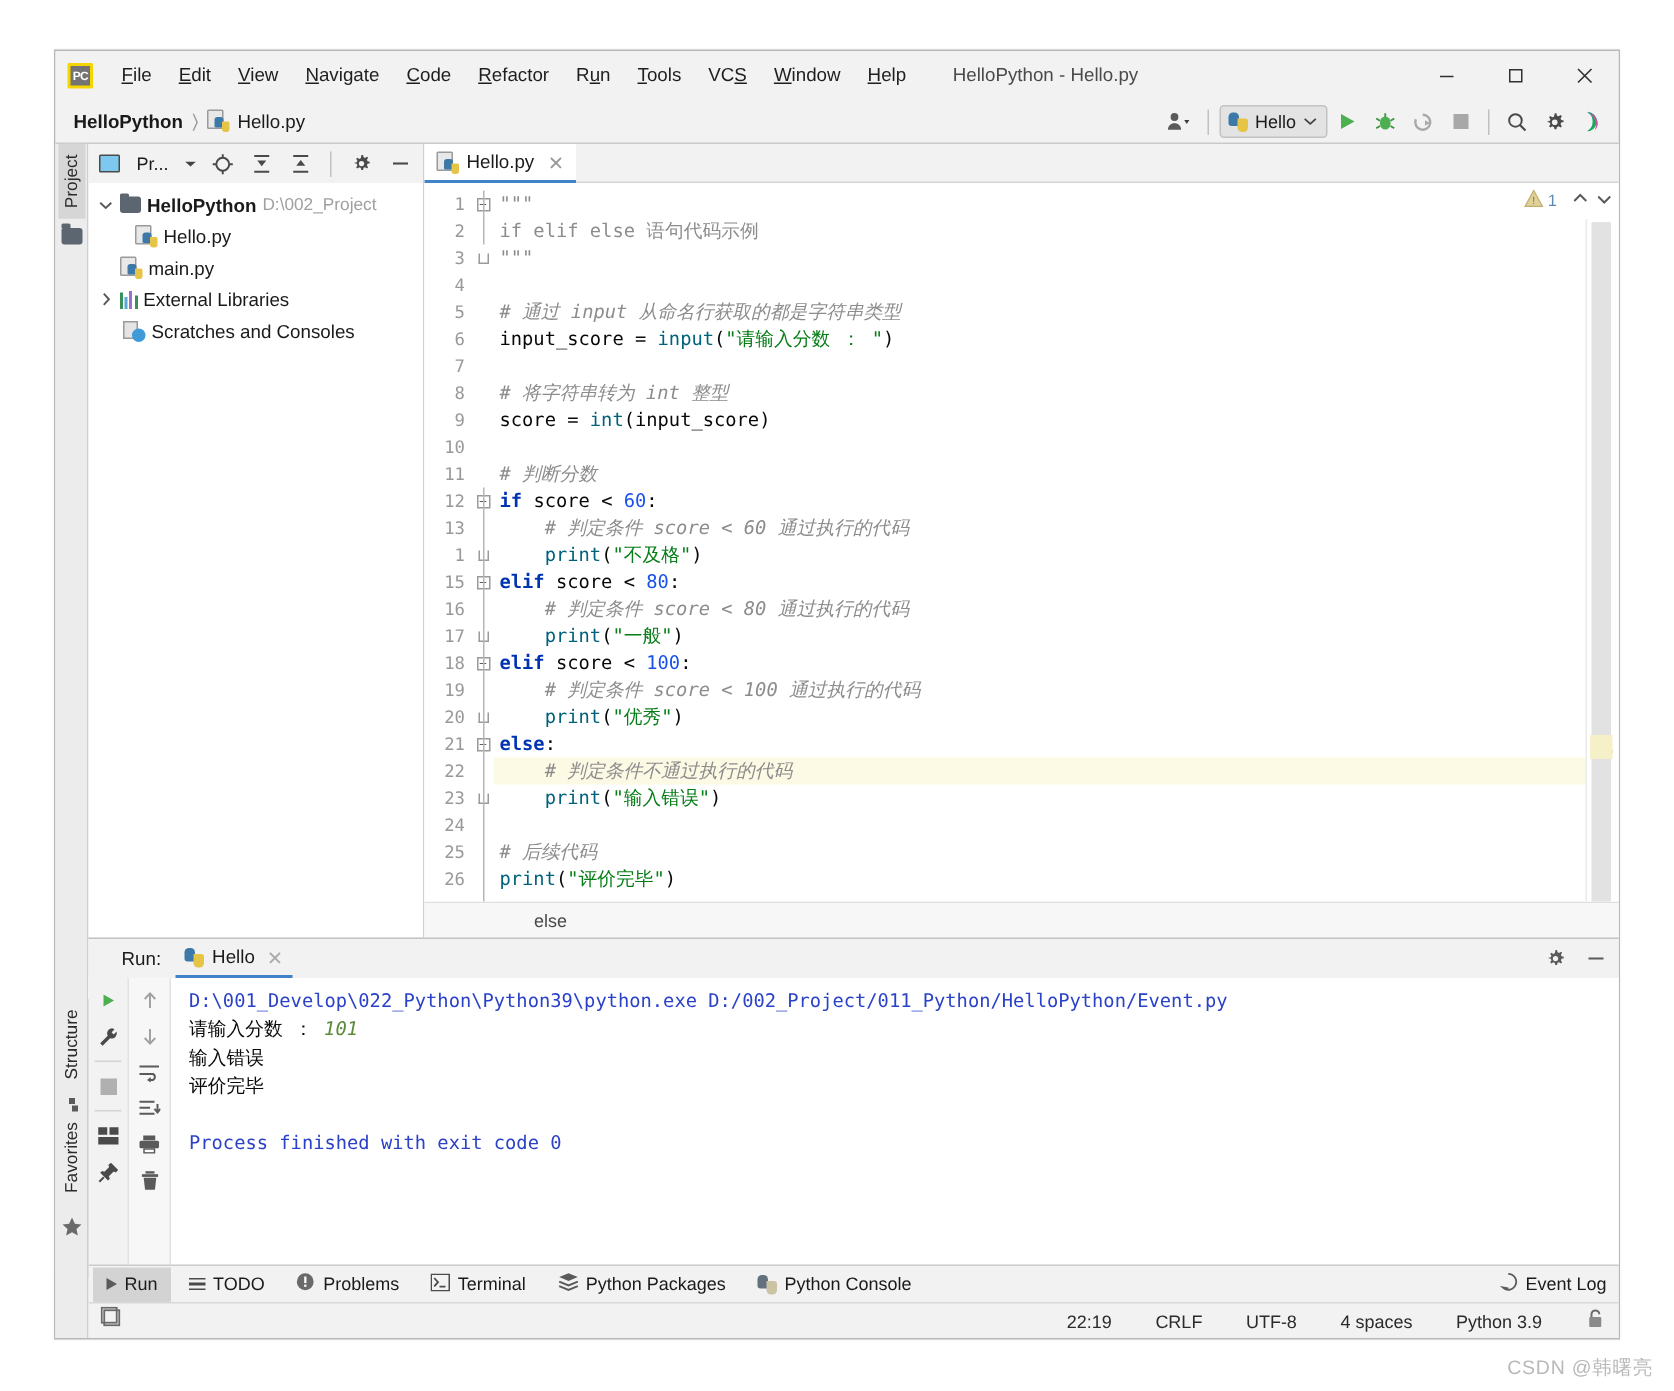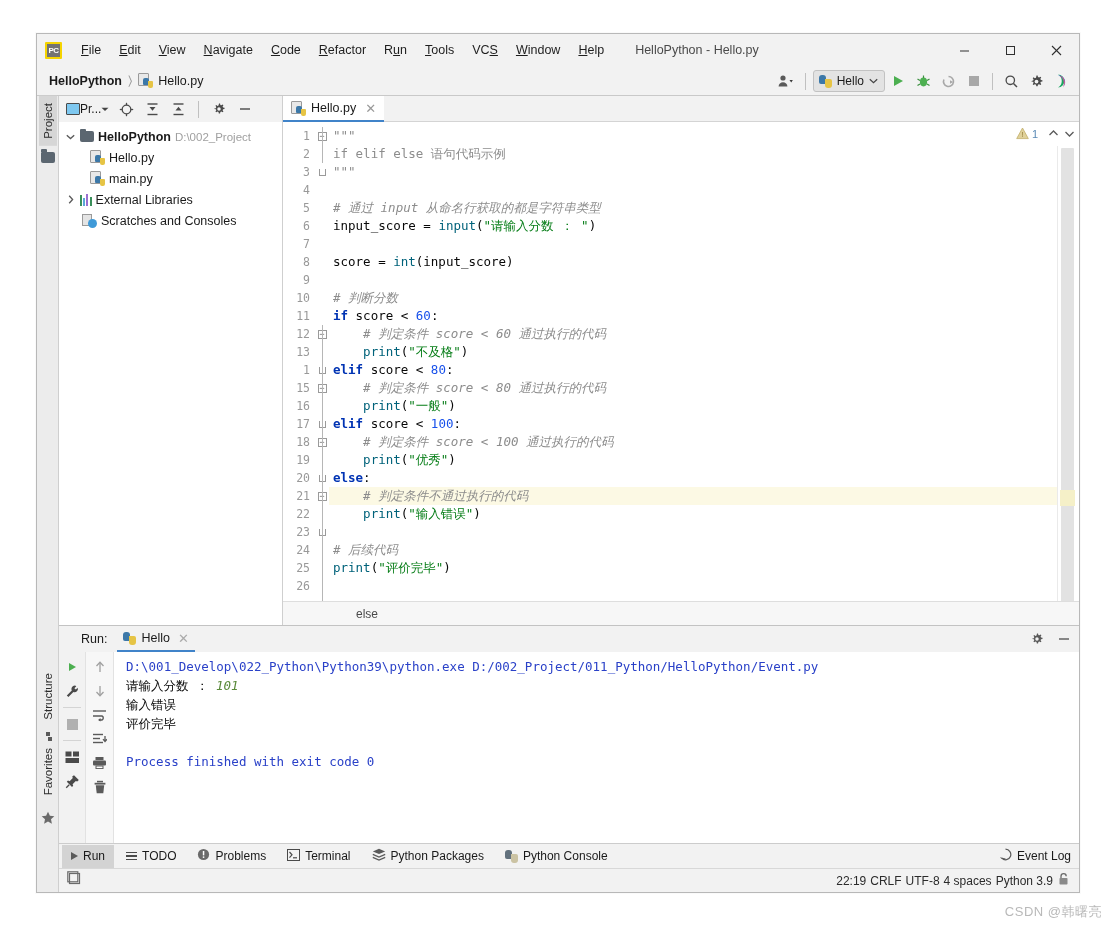--- a/index.html
+++ b/index.html
@@ -189,21 +189,21 @@
   .proj-toolbar {
     height: 26px;
     background: #f2f2f2;
     display: flex;
     align-items: center;
     padding: 0 4px;
     gap: 3px;
     flex: 0 0 auto;
   }
   .proj-title {
-    display: flex; align-items: center; gap: 0;
+    display: flex; align-items: center; gap: 11px;
     font-size: 12px; color: #1a1a1a; padding: 1px 3px;
     cursor: default;
   }
   .pt-icon {
     width: 14px; height: 12px;
     border: 1.5px solid #4a4a4a;
     background: #7ec8f0;
     border-radius: 1px;
     flex: 0 0 auto;
   }
@@ -479,21 +479,21 @@
     flex: 0 0 auto;
     background: #f2f2f2;
     border-top: 1px solid #d8d8d8;
     display: flex;
     align-items: center;
     position: relative;
   }
   .sb-left { padding-left: 8px; display: flex; align-items: center; }
   .sb-right {
     position: absolute; right: 7px;
-    display: flex; align-items: center; gap: 0;
+    display: flex; align-items: center; gap: 25px;
     font-size: 12px; color: #2b2b2b;
   }
   .sb-item { cursor: default; padding: 1px 2px; }
 
   
   .watermark {
     position: absolute;
     right: 14px; bottom: 6px;
     font-size: 13px;
     color: #b9b9b9;
@@ -751,21 +751,21 @@
                 <span class="tlabel bold">HelloPython</span>
                 <span class="tpath">D:\002_Project</span>
               </div>
               <div class="tnode" style="padding-left:31px;">
                 <span class="pyfile">
                     <span class="pg"></span>
                     <span class="pb"></span>
                   </span>
                 <span class="tlabel">Hello.py</span>
               </div>
-              <div class="tnode" style="padding-left:31px;">
+              <div class="tnode" style="padding-left:21px;">
                 <span class="pyfile">
                     <span class="pg"></span>
                     <span class="pb"></span>
                   </span>
                 <span class="tlabel">main.py</span>
               </div>
               <div class="tnode" style="padding-left:6px;">
                 <span class="arrow">
                   <svg width="6" height="9" viewBox="0 0 6 9">
                       <path d="M1.2 0.8 L4.6 4.5 L1.2 8.2" fill="none" stroke="#5a5a5a" stroke-width="1.3"></path>
@@ -882,20 +882,21 @@
                   <div class="vline" style="top: 203px; height: 320px;"></div>
                 </div>
               <div class="code-text" id="codetext">
                   <div class="cl"><span class="d">"""</span></div>
                   <div class="cl"><span class="d">if elif else 语句代码示例</span></div>
                   <div class="cl"><span class="d">"""</span></div>
                   <div class="cl">&nbsp;</div>
                   <div class="cl"><span class="c"># 通过 input 从命名行获取的都是字符串类型</span></div>
                   <div class="cl"><span class="p">input_score </span><span class="p">= </span><span class="fn">input</span><span class="p">(</span><span class="s">"请输入分数 ： "</span><span class="p">)</span></div>
                   <div class="cl">&nbsp;</div>
+                  <div class="cl"><span class="c"># 将字符串转为 int 整型</span></div>
                   <div class="cl"><span class="p">score </span><span class="p">= </span><span class="fn">int</span><span class="p">(input_score)</span></div>
                   <div class="cl">&nbsp;</div>
                   <div class="cl"><span class="c"># 判断分数</span></div>
                   <div class="cl"><span class="k">if</span><span class="p"> score </span><span class="p">&lt; </span><span class="n">60</span><span class="p">:</span></div>
                   <div class="cl"><span class="c">    # 判定条件 score &lt; 60 通过执行的代码</span></div>
                   <div class="cl"><span class="p">    </span><span class="fn">print</span><span class="p">(</span><span class="s">"不及格"</span><span class="p">)</span></div>
                   <div class="cl"><span class="k">elif</span><span class="p"> score </span><span class="p">&lt; </span><span class="n">80</span><span class="p">:</span></div>
                   <div class="cl"><span class="c">    # 判定条件 score &lt; 80 通过执行的代码</span></div>
                   <div class="cl"><span class="p">    </span><span class="fn">print</span><span class="p">(</span><span class="s">"一般"</span><span class="p">)</span></div>
                   <div class="cl"><span class="k">elif</span><span class="p"> score </span><span class="p">&lt; </span><span class="n">100</span><span class="p">:</span></div>

